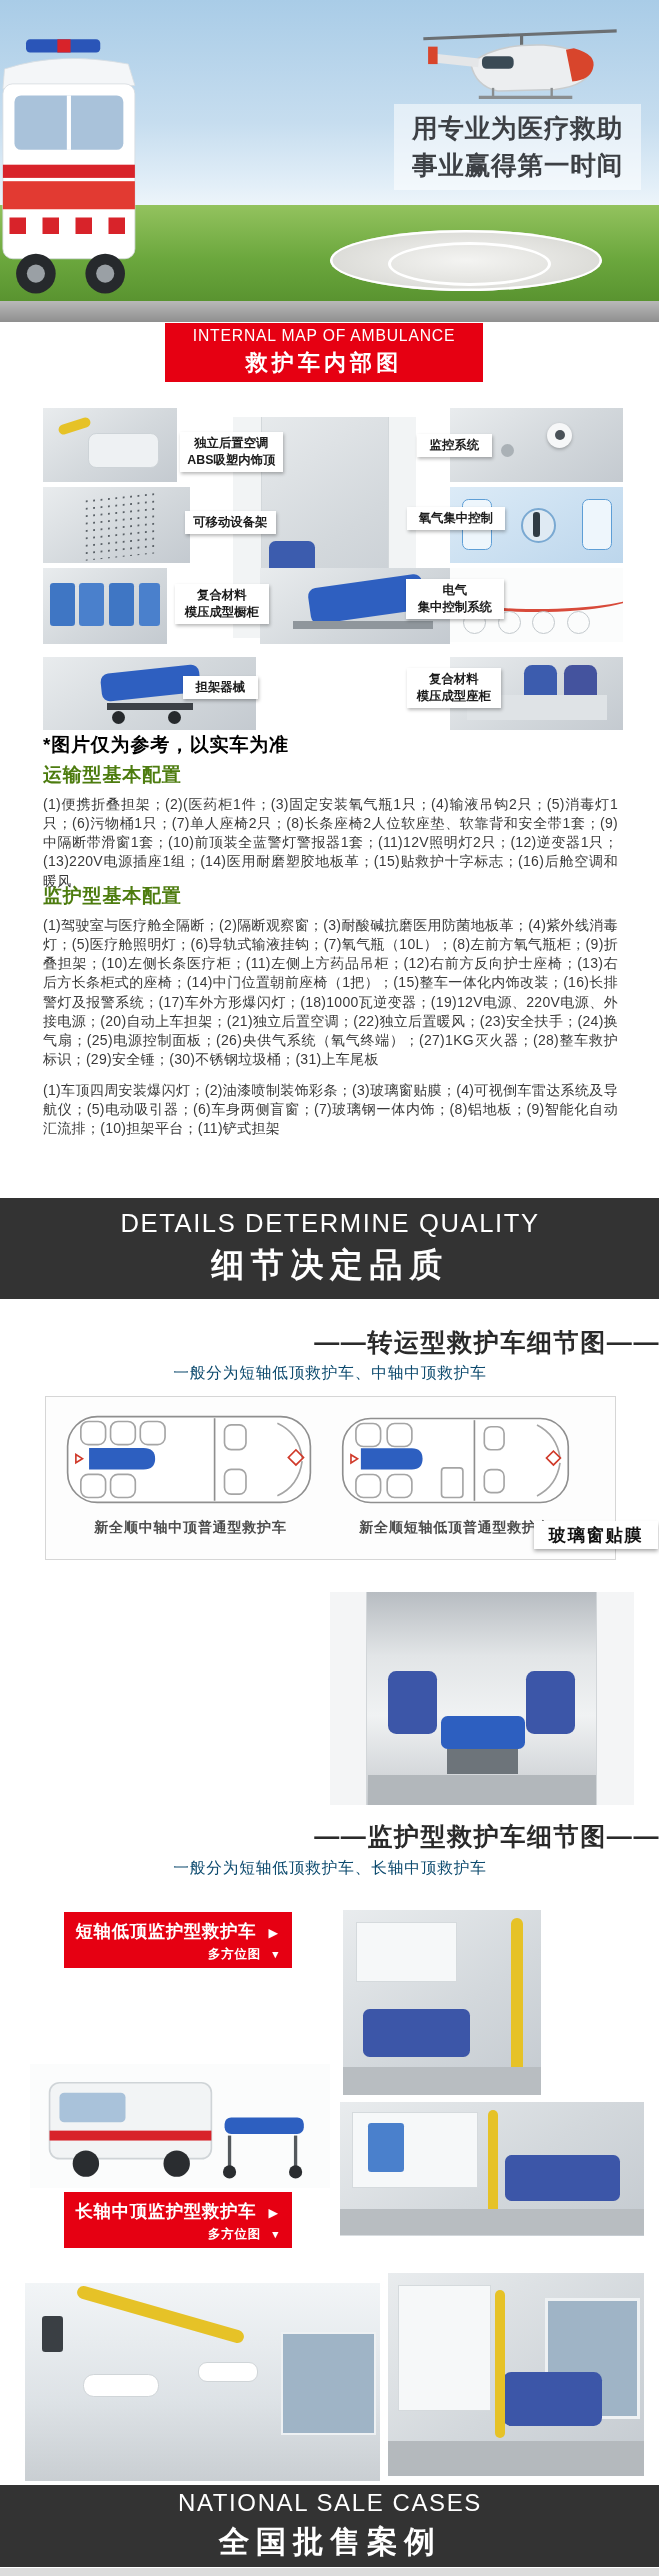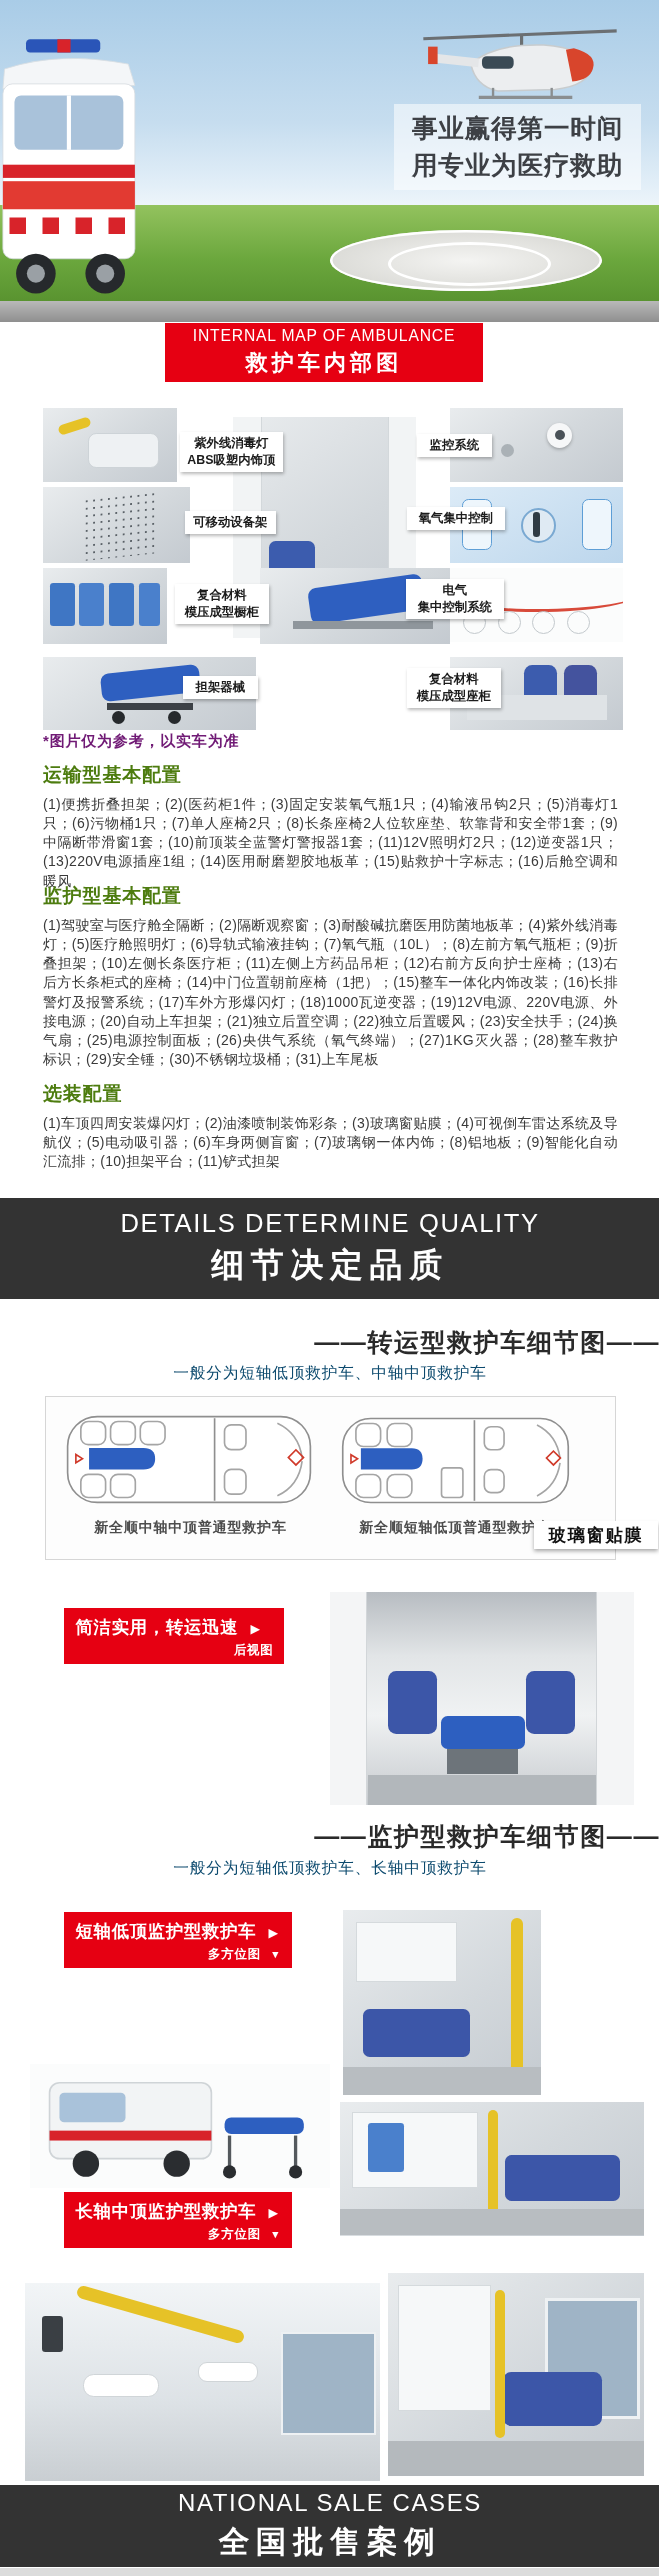--- a/index.html
+++ b/index.html
@@ -32,21 +32,21 @@
   .dark-banner{position:absolute;left:0;width:660px;background:var(--dark,#333);color:#fff;
         display:flex;flex-direction:column;align-items:center;justify-content:center;}
   .dark-banner .en{font-size:25.6px;letter-spacing:1.6px;}
   .dark-banner .zh{font-size:33px;font-weight:bold;letter-spacing:6.6px;margin-top:5px;text-align:right;}
 
   
   .ph{position:absolute;background:linear-gradient(145deg,#e9ecee 0%,#d3d8dc 55%,#c4cad0 100%);overflow:hidden;}
   .chip{position:absolute;background:#fff;box-shadow:0.8px 1.6px 3.3px rgba(0,0,0,.28);
         padding:3.3px 5.8px;text-align:center;z-index:5;}
   .chip span{display:block;font-size:12.4px;font-weight:bold;color:#1c1c1c;line-height:16.5px;white-space:nowrap;}
-  .disclaimer{position:absolute;left:43px;top:732px;font-size:15px;font-weight:bold;color:#701a75;letter-spacing:0.8px;}
+  .disclaimer{position:absolute;left:43px;top:732px;font-size:19px;font-weight:bold;color:#000000;letter-spacing:0.8px;}
   .dec{position:absolute;}
 
   
   .cfg{position:absolute;left:43px;width:575px;}
   .cfg h3{margin:0 0 7.4px 0;font-size:19px;font-weight:bold;color:#4d7c0f;letter-spacing:0.8px;}
   .cfg p{margin:0;font-size:14px;color:#3a3a3a;line-height:1.36;letter-spacing:0.3px;text-align:justify;}
 
   
   .sec-title{position:absolute;left:0;width:660px;text-align:right;font-size:25px;font-weight:bold;color:#2a2a2a;letter-spacing:1.6px;}
   .sec-sub{position:absolute;left:0;width:660px;text-align:center;font-size:15.7px;color:#0c4a6e;letter-spacing:0.8px;}
@@ -105,22 +105,22 @@
         <rect x="100" y="220" width="20" height="20" fill="#d8232a"></rect>
         <rect x="140" y="220" width="20" height="20" fill="#d8232a"></rect>
       </g>
       <circle cx="52" cy="288" r="24" fill="#26292c"></circle>
       <circle cx="52" cy="288" r="11" fill="#9aa0a5"></circle>
       <circle cx="136" cy="288" r="24" fill="#26292c"></circle>
       <circle cx="136" cy="288" r="11" fill="#9aa0a5"></circle>
     </svg>
 
     <div class="slogan-box">
+      <div>用专业为医疗救助</div>
       <div>事业赢得第一时间</div>
-      <div>用专业为医疗救助</div>
     </div>
   </section>
 
   <div class="red-banner">
     <div class="en">INTERNAL MAP OF AMBULANCE</div>
     <div class="zh">救护车内部图</div>
   </div>
 
   <section class="abs" style="left:0;top:396px;width:660px;height:363px">
 
@@ -175,21 +175,21 @@
       <div class="dec" style="left:82px;top:43px;width:21.4px;height:21.4px;border:1.6px solid #c3c9cd;border-radius:50%"></div>
       <div class="dec" style="left:117px;top:43px;width:21.4px;height:21.4px;border:1.6px solid #c3c9cd;border-radius:50%"></div>
     </div>
     <div class="ph" style="left:450px;top:261px;width:173px;height:73px">
       <div class="dec" style="left:74px;top:8.2px;width:33px;height:49px;background:#3c5cae;border-radius:8.2px 8.2px 3.3px 3.3px"></div>
       <div class="dec" style="left:114px;top:8.2px;width:33px;height:49px;background:#44539e;border-radius:8.2px 8.2px 3.3px 3.3px"></div>
       <div class="dec" style="left:16.5px;top:38px;width:140px;height:25px;background:#dfe3e6"></div>
     </div>
 
     <div class="chip" style="left:180px;top:36px;width:91px">
-      <span>紫外线消毒灯</span>
+      <span>独立后置空调</span>
       <span>ABS吸塑内饰顶</span>
     </div>
     <div class="chip" style="left:185px;top:115px;width:79px">
       <span>可移动设备架</span>
       <span></span>
     </div>
     <div class="chip" style="left:175px;top:188px;width:82px">
       <span>复合材料</span>
       <span>模压成型橱柜</span>
     </div>
@@ -219,21 +219,20 @@
 
   <div class="cfg" style="top:762px">
     <h3>运输型基本配置</h3>
     <p>(1)便携折叠担架；(2)(医药柜1件；(3)固定安装氧气瓶1只；(4)输液吊钩2只；(5)消毒灯1只；(6)污物桶1只；(7)单人座椅2只；(8)长条座椅2人位软座垫、软靠背和安全带1套；(9)中隔断带滑窗1套；(10)前顶装全蓝警灯警报器1套；(11)12V照明灯2只；(12)逆变器1只；(13)220V电源插座1组；(14)医用耐磨塑胶地板革；(15)贴救护十字标志；(16)后舱空调和暖风</p>
   </div>
   <div class="cfg" style="top:883px">
     <h3>监护型基本配置</h3>
     <p>(1)驾驶室与医疗舱全隔断；(2)隔断观察窗；(3)耐酸碱抗磨医用防菌地板革；(4)紫外线消毒灯；(5)医疗舱照明灯；(6)导轨式输液挂钩；(7)氧气瓶（10L）；(8)左前方氧气瓶柜；(9)折叠担架；(10)左侧长条医疗柜；(11)左侧上方药品吊柜；(12)右前方反向护士座椅；(13)右后方长条柜式的座椅；(14)中门位置朝前座椅（1把）；(15)整车一体化内饰改装；(16)长排警灯及报警系统；(17)车外方形爆闪灯；(18)1000瓦逆变器；(19)12V电源、220V电源、外接电源；(20)自动上车担架；(21)独立后置空调；(22)独立后置暖风；(23)安全扶手；(24)换气扇；(25)电源控制面板；(26)央供气系统（氧气终端）；(27)1KG灭火器；(28)整车救护标识；(29)安全锤；(30)不锈钢垃圾桶；(31)上车尾板</p>
   </div>
   <div class="cfg" style="top:1081px">
-    <h3>选装配置</h3>
     <p>(1)车顶四周安装爆闪灯；(2)油漆喷制装饰彩条；(3)玻璃窗贴膜；(4)可视倒车雷达系统及导航仪；(5)电动吸引器；(6)车身两侧盲窗；(7)玻璃钢一体内饰；(8)铝地板；(9)智能化自动汇流排；(10)担架平台；(11)铲式担架</p>
   </div>
 
   <div class="dark-banner" style="top:1198px;height:101px">
     <div class="en">DETAILS DETERMINE QUALITY</div>
     <div class="zh">细节决定品质</div>
   </div>
 
   <div class="sec-title" style="top:1326px">——转运型救护车细节图——</div>
   <div class="sec-sub" style="top:1363px">一般分为短轴低顶救护车、中轴中顶救护车</div>
@@ -273,29 +272,20 @@
       </g>
       <path d="M30,50 h62 q13,0 13,13 q0,13 -13,13 h-62 z" fill="#2d5fc0"></path>
       <rect x="258" y="56" width="12" height="12" fill="none" stroke="#d03a2a" stroke-width="2" transform="rotate(45 264 62)"></rect>
       <path d="M18,58 l8,5 -8,5 z" fill="none" stroke="#d03a2a" stroke-width="2"></path>
     </svg>
     <div class="plan-caption" style="left:25px">新全顺中轴中顶普通型救护车</div>
     <div class="plan-caption" style="left:290px">新全顺短轴低顶普通型救护车</div>
     <div class="plan-label">玻璃窗贴膜</div>
   </div>
 
-  <div class="red-label" style="left:64px;top:1608px;width:198px">
-    <div class="l1">
-      <span>简洁实用，转运迅速</span>
-      <span class="arr">▶</span>
-    </div>
-    <div class="l2">
-      <span>后视图</span>
-    </div>
-  </div>
   <div class="ph" style="left:330px;top:1592px;width:304px;height:213px;background:linear-gradient(180deg,#b7bcc1 0%,#e2e5e7 30%,#f0f2f3 58%,#c6cace 100%)">
     <div class="dec" style="left:0;top:0;width:36px;height:213px;background:#f4f5f6;border-right:1.6px solid #d2d6d9"></div>
     <div class="dec" style="left:266px;top:0;width:38px;height:213px;background:#f4f5f6;border-left:1.6px solid #d2d6d9"></div>
     <div class="dec" style="left:58px;top:79px;width:49px;height:63px;background:#3c56a8;border-radius:8.2px"></div>
     <div class="dec" style="left:196px;top:79px;width:49px;height:63px;background:#3c56a8;border-radius:8.2px"></div>
     <div class="dec" style="left:111px;top:124px;width:84px;height:33px;background:#2d5fc0;border-radius:6.6px"></div>
     <div class="dec" style="left:117px;top:157px;width:71px;height:25px;background:#6d747a"></div>
     <div class="dec" style="left:38px;top:183px;width:228px;height:30px;background:#b2b7bb"></div>
   </div>
 

